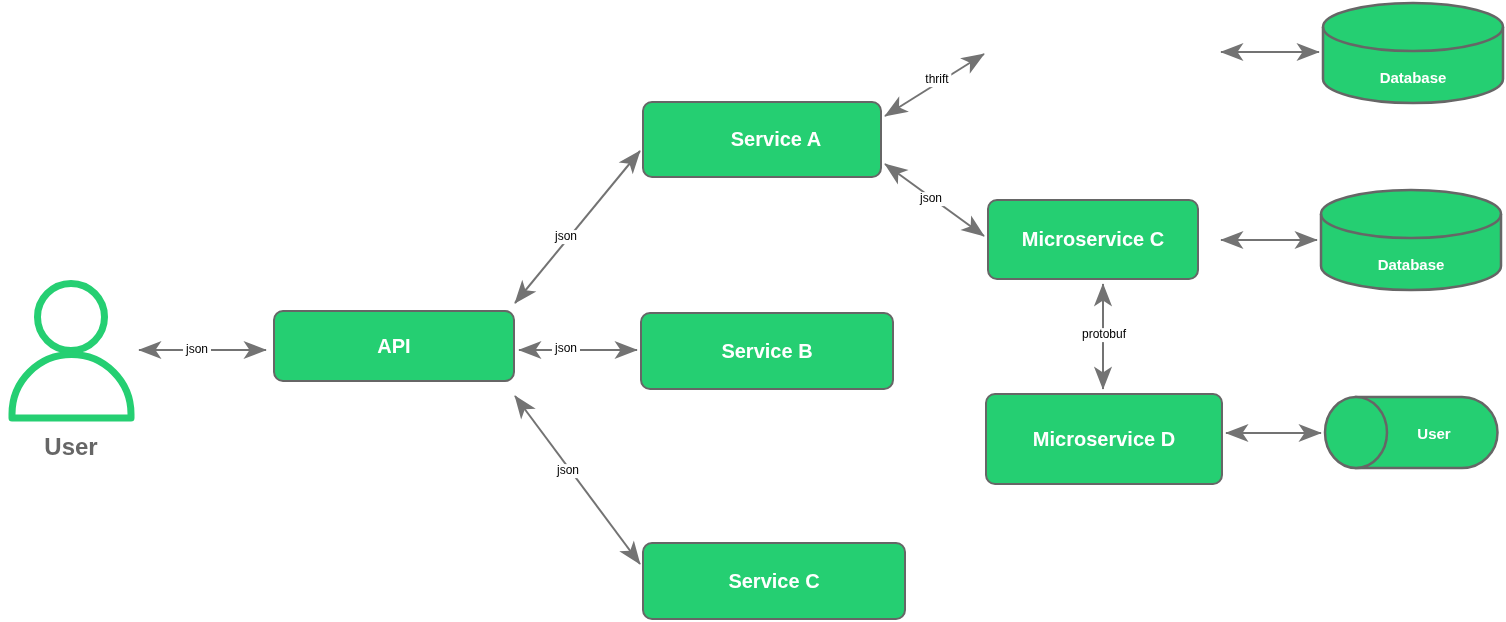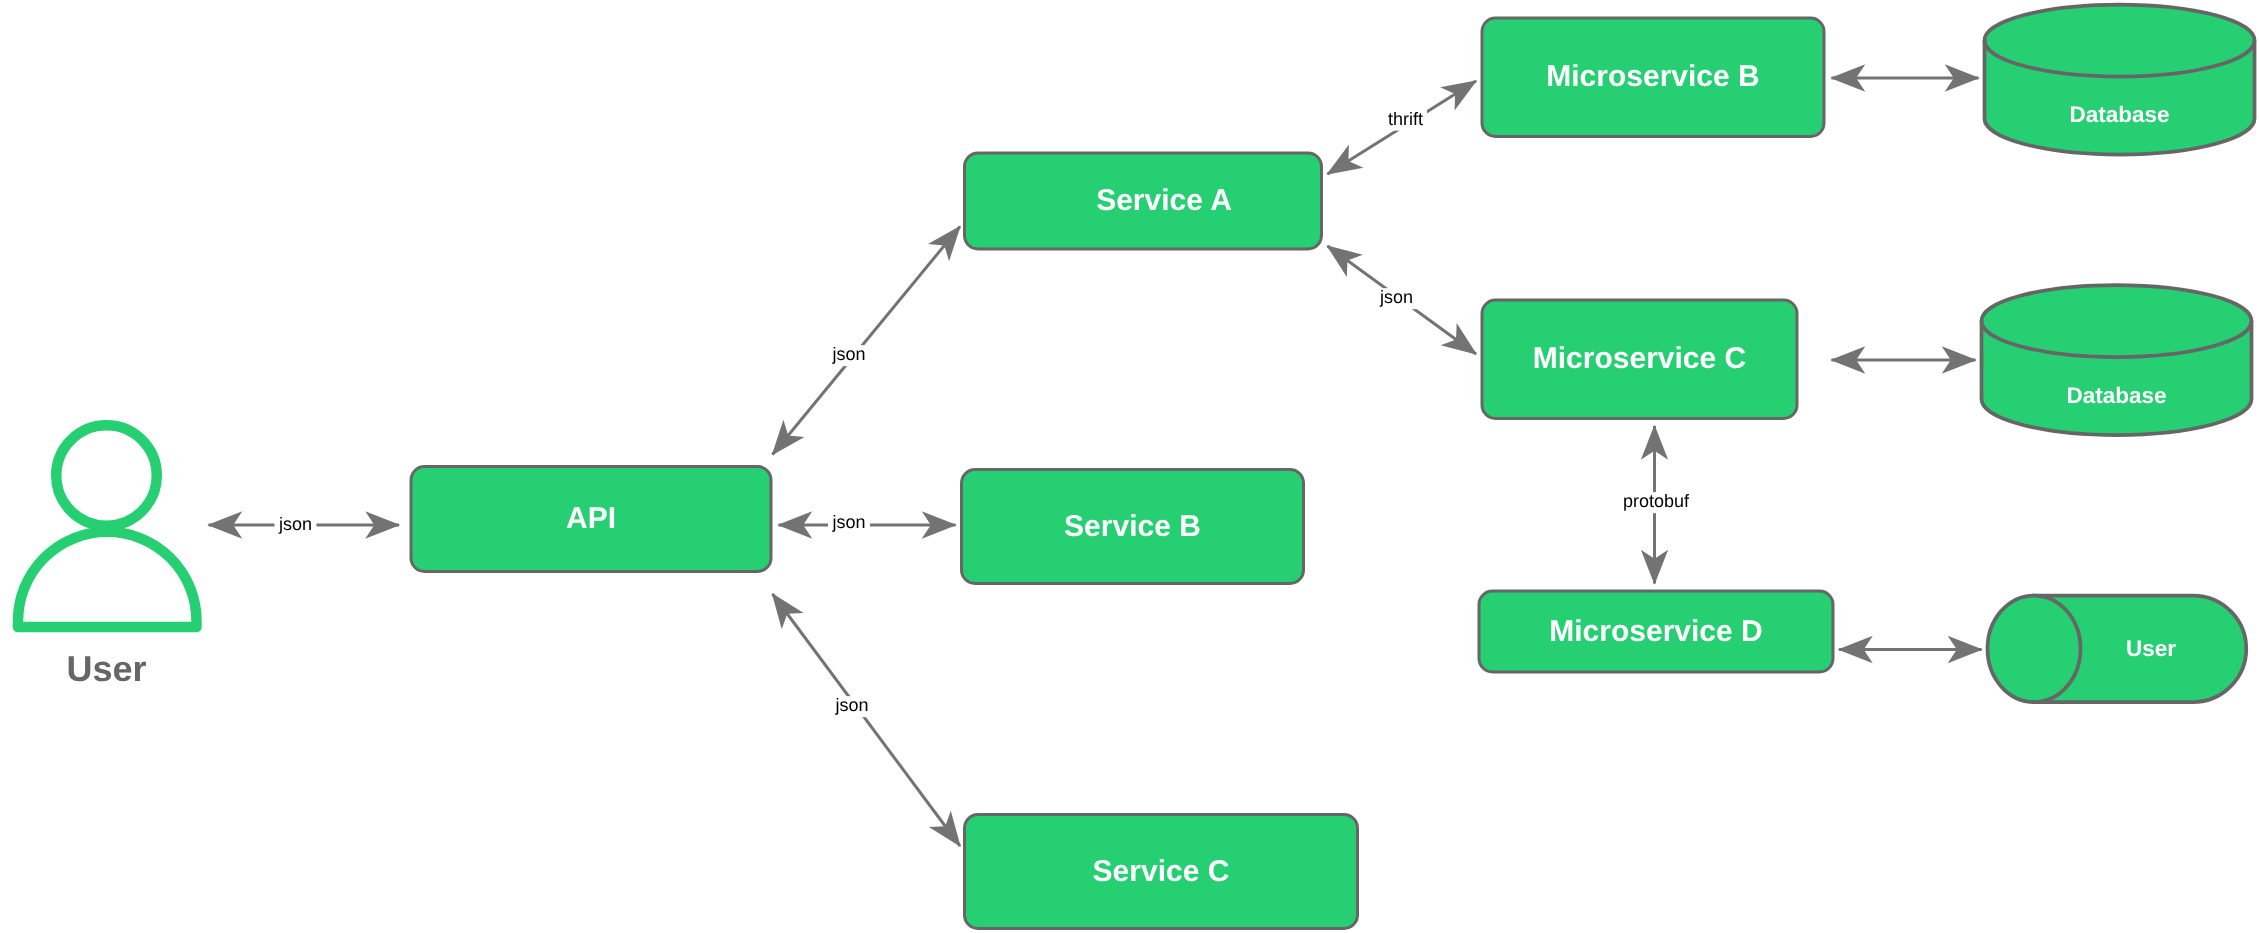--- a/index.html
+++ b/index.html
@@ -122,36 +122,33 @@
 
     <g>
       <path class="cyl" d="M 1356,397 L 1462,397 A 35.5,35.5 0 0 1 1462,468 L 1356,468 Z"></path>
       <ellipse class="cyl" cx="1356" cy="432.5" rx="31" ry="35.5"></ellipse>
     </g>
   </svg>
 
   <div class="node" style="left:273px; top:310px; width:242px; height:72px;">
     <span>API</span>
   </div>
-  <div class="node" style="left:642px; top:101px; width:240px; height:66px;padding-left:28px;">
+  <div class="node" style="left:642px; top:101px; width:240px; height:77px;padding-left:28px;">
     <span>Service A</span>
   </div>
-  <div class="node" style="left:640px; top:312px; width:230px; height:78px;">
+  <div class="node" style="left:640px; top:312px; width:254px; height:78px;">
     <span>Service B</span>
   </div>
   <div class="node" style="left:642px; top:542px; width:264px; height:78px;">
     <span>Service C</span>
   </div>
-  <div class="node" style="left:987px; top:11px; width:230px; height:81px;">
-    <span>Microservice B</span>
-  </div>
   <div class="node" style="left:987px; top:199px; width:212px; height:81px;">
     <span>Microservice C</span>
   </div>
-  <div class="node" style="left:985px; top:393px; width:238px; height:56px;">
+  <div class="node" style="left:985px; top:393px; width:238px; height:92px;">
     <span>Microservice D</span>
   </div>
 
   <div class="shape-label" style="left:1413px; top:77px;">Database</div>
   <div class="shape-label" style="left:1411px; top:264px;">Database</div>
   <div class="shape-label" style="left:1434px; top:433px;">User</div>
   <div class="user-label" style="left:71px; top:447px;">User</div>
 
   <div class="edge-label" style="left:197px; top:350px;">json</div>
   <div class="edge-label" style="left:566px; top:237px;">json</div>

